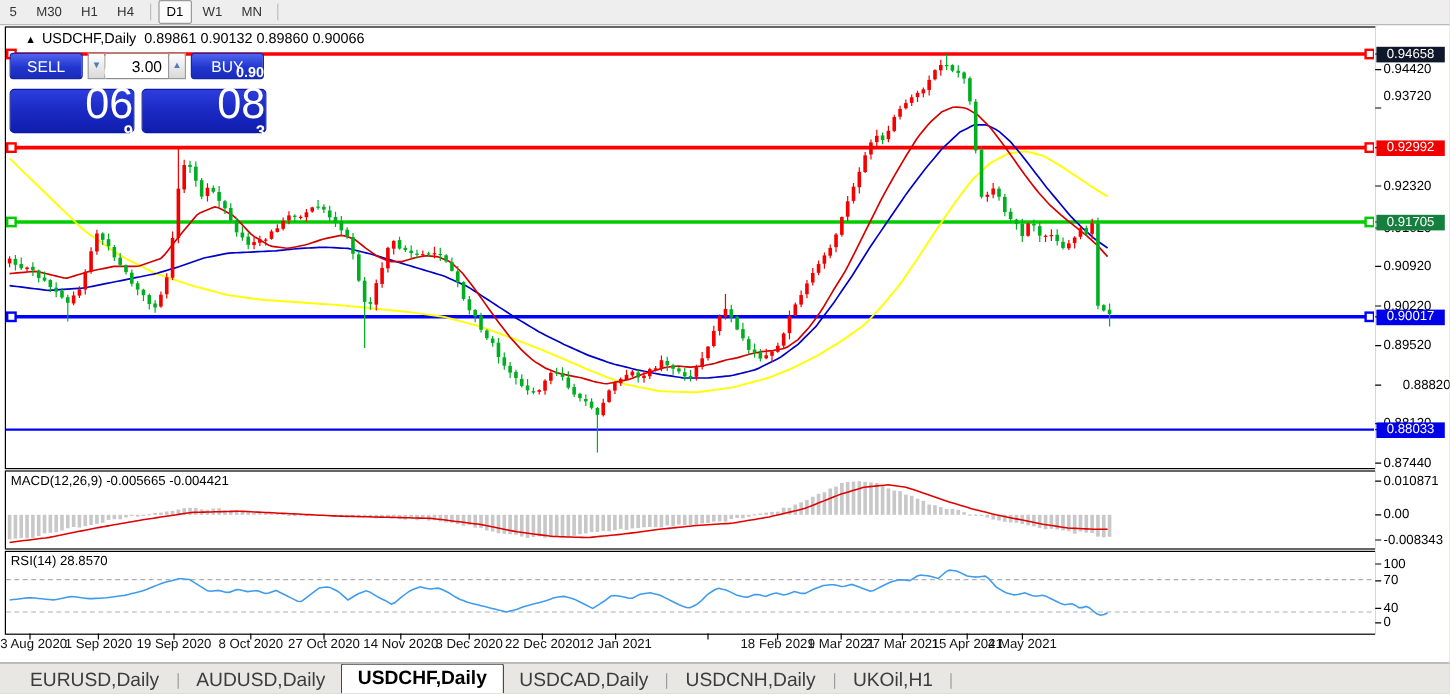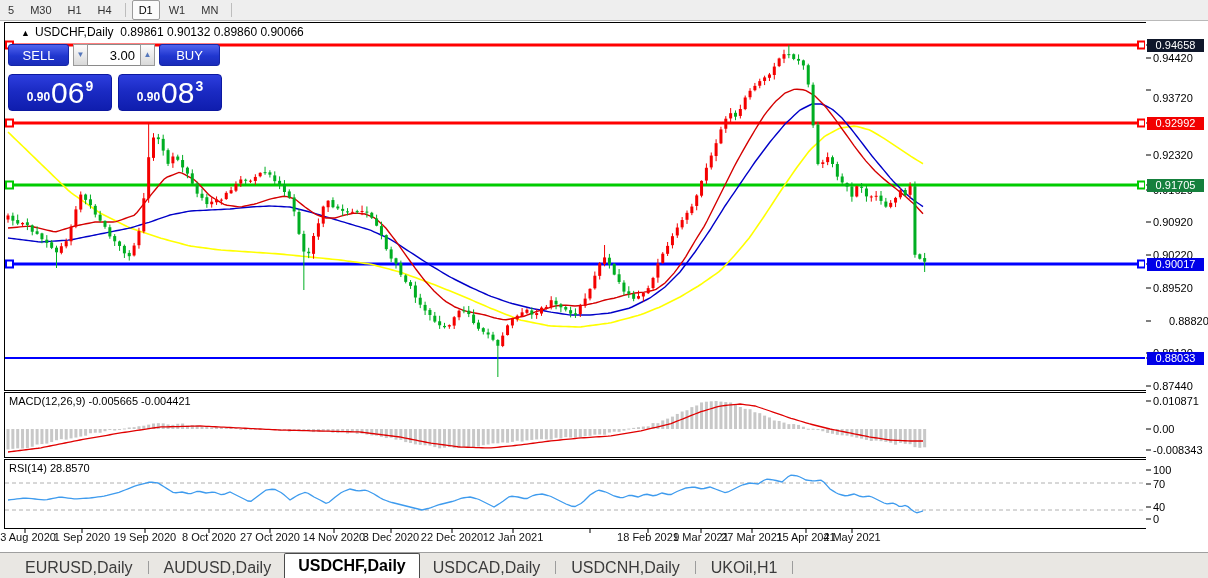--- a/index.html
+++ b/index.html
@@ -30,23 +30,23 @@
   .tp-btn{width:61px;height:22px;border-radius:3px;color:#fff;font-size:13px;text-align:center;
     line-height:22px;background:linear-gradient(#5064ee,#2036cf 55%,#1a2cba);border:1px solid #1527a8;
     box-sizing:border-box;}
   .tp-spin{width:15px;height:22px;box-sizing:border-box;border:1px solid #9a9a9a;background:linear-gradient(#fdfdfd,#d9d9d9);
     font-size:8px;color:#5577bb;text-align:center;line-height:20px;}
   #tp-vol{width:52px;height:22px;box-sizing:border-box;border:1px solid #8a8a8a;border-left:none;border-right:none;
     font-size:13px;color:#000;text-align:right;padding:0 5px;background:#fff;font-family:"Liberation Sans",sans-serif;}
   #tp-row2{display:flex;margin-top:4px;gap:6px;}
   .tp-quote{width:104px;height:37px;border-radius:4px;box-sizing:border-box;color:#fff;
     background:linear-gradient(#2d3ede,#1b2bc4 45%,#0f1dae);border:1px solid #0c18a0;
-    display:flex;align-items:flex-end;justify-content:center;padding-bottom:2px;}
+    display:flex;align-items:flex-end;justify-content:center;padding-bottom:2px;flex-direction:column;}
   .q-small{font-size:12px;font-weight:bold;margin:0 1px 4px 0;}
-  .q-big{font-size:30px;line-height:30px;font-weight:400;}
+  .q-big{font-size:36px;line-height:30px;font-weight:400;}
   .q-sup{font-size:14px;font-weight:bold;margin:0 0 14px 1px;}
   .spacer4{width:4px;}
   
   #tabbar{position:absolute;left:0;top:552px;width:1208px;height:26px;background:#e9e7e3;
     border-top:1px solid #9f9f9f;z-index:10;display:flex;align-items:flex-end;padding-left:12px;box-sizing:border-box;}
   .tab{height:21px;line-height:21px;padding:0 13px;font-size:16px;color:#3c3c3c;white-space:nowrap;}
   .tab.active{background:#ffffff;border:1px solid #4a4a4a;border-bottom:none;height:24px;line-height:24px;
     font-weight:bold;color:#000;border-radius:2px 2px 0 0;}
   .tab-sep{width:1px;height:13px;background:#9c9c9c;margin:0 2px 4px 2px;align-self:flex-end;}
 </style>
@@ -745,21 +745,21 @@
           <span class="q-sup">3</span>
         </div>
       </div>
     </div>
 
     <div id="macd-label">MACD(12,26,9) -0.005665 -0.004421</div>
     <div id="rsi-label">RSI(14) 28.8570</div>
 
     <div id="price-axis">
         <div class="y-tick" style="top: 32px;">0.94420</div>
-        <div class="y-tick" style="top: 72px;">0.93720</div>
+        <div class="y-tick" style="top: 54px;">0.93720</div>
         <div class="y-tick" style="top: 129px;">0.92320</div>
         <div class="y-tick" style="top: 164px;">0.91620</div>
         <div class="y-tick" style="top: 196px;">0.90920</div>
         <div class="y-tick" style="top: 229px;">0.90220</div>
         <div class="y-tick" style="top: 262px;">0.89520</div>
         <div class="y-tick" style="top: 295px; padding-left: 16px;">0.88820</div>
         <div class="y-tick" style="top: 327px;">0.88120</div>
         <div class="y-tick" style="top: 360px;">0.87440</div>
         <div class="y-tick" style="top: 375px;">0.010871</div>
         <div class="y-tick" style="top: 403px;">0.00</div>

